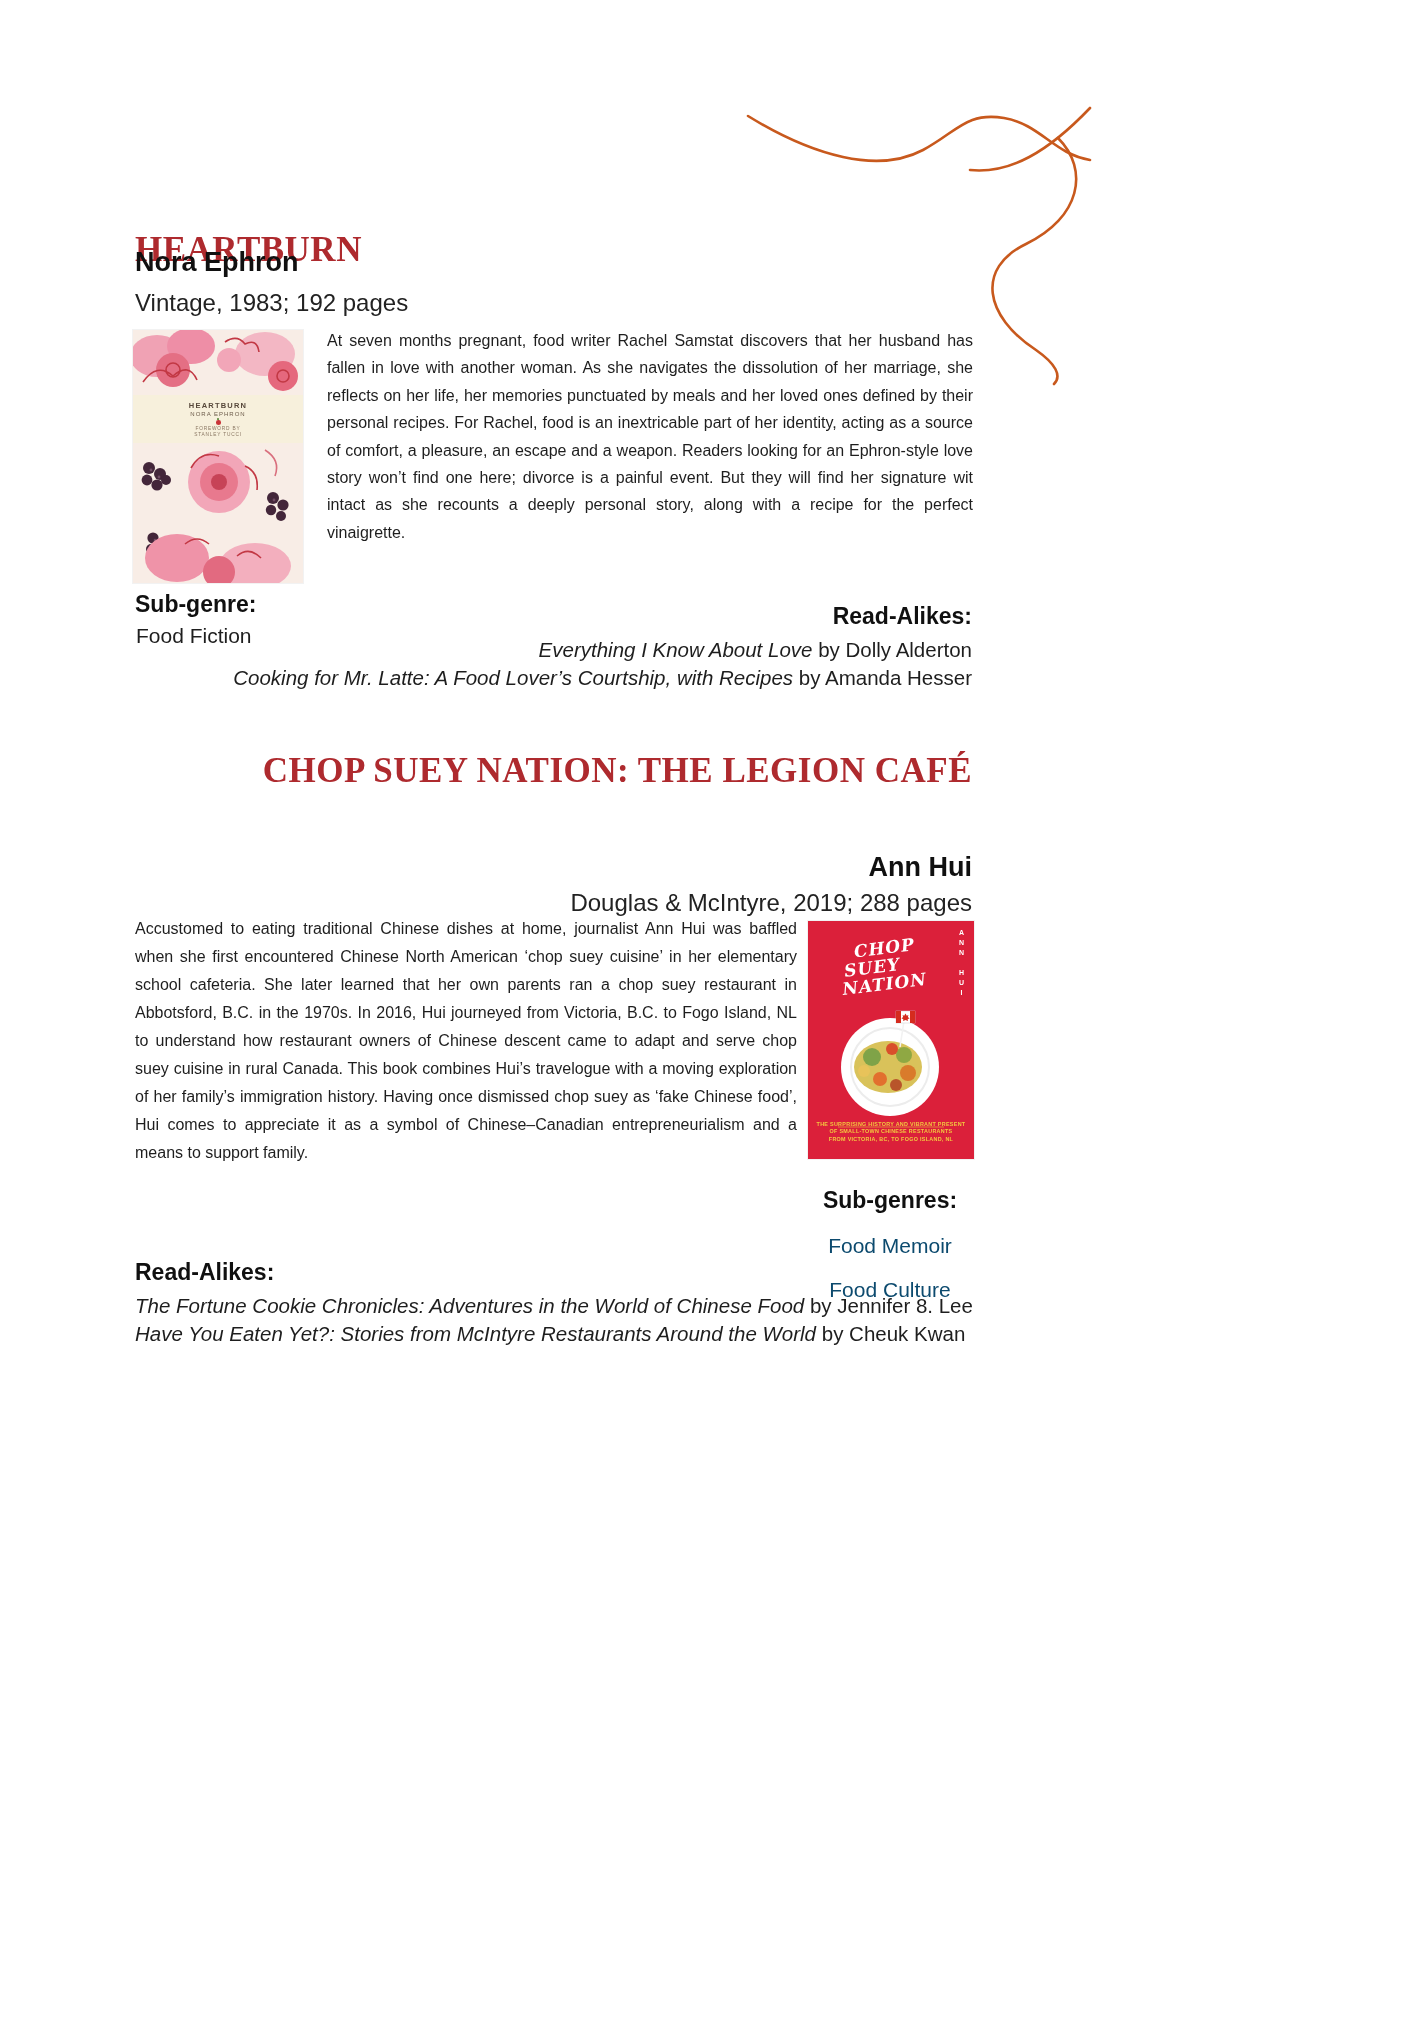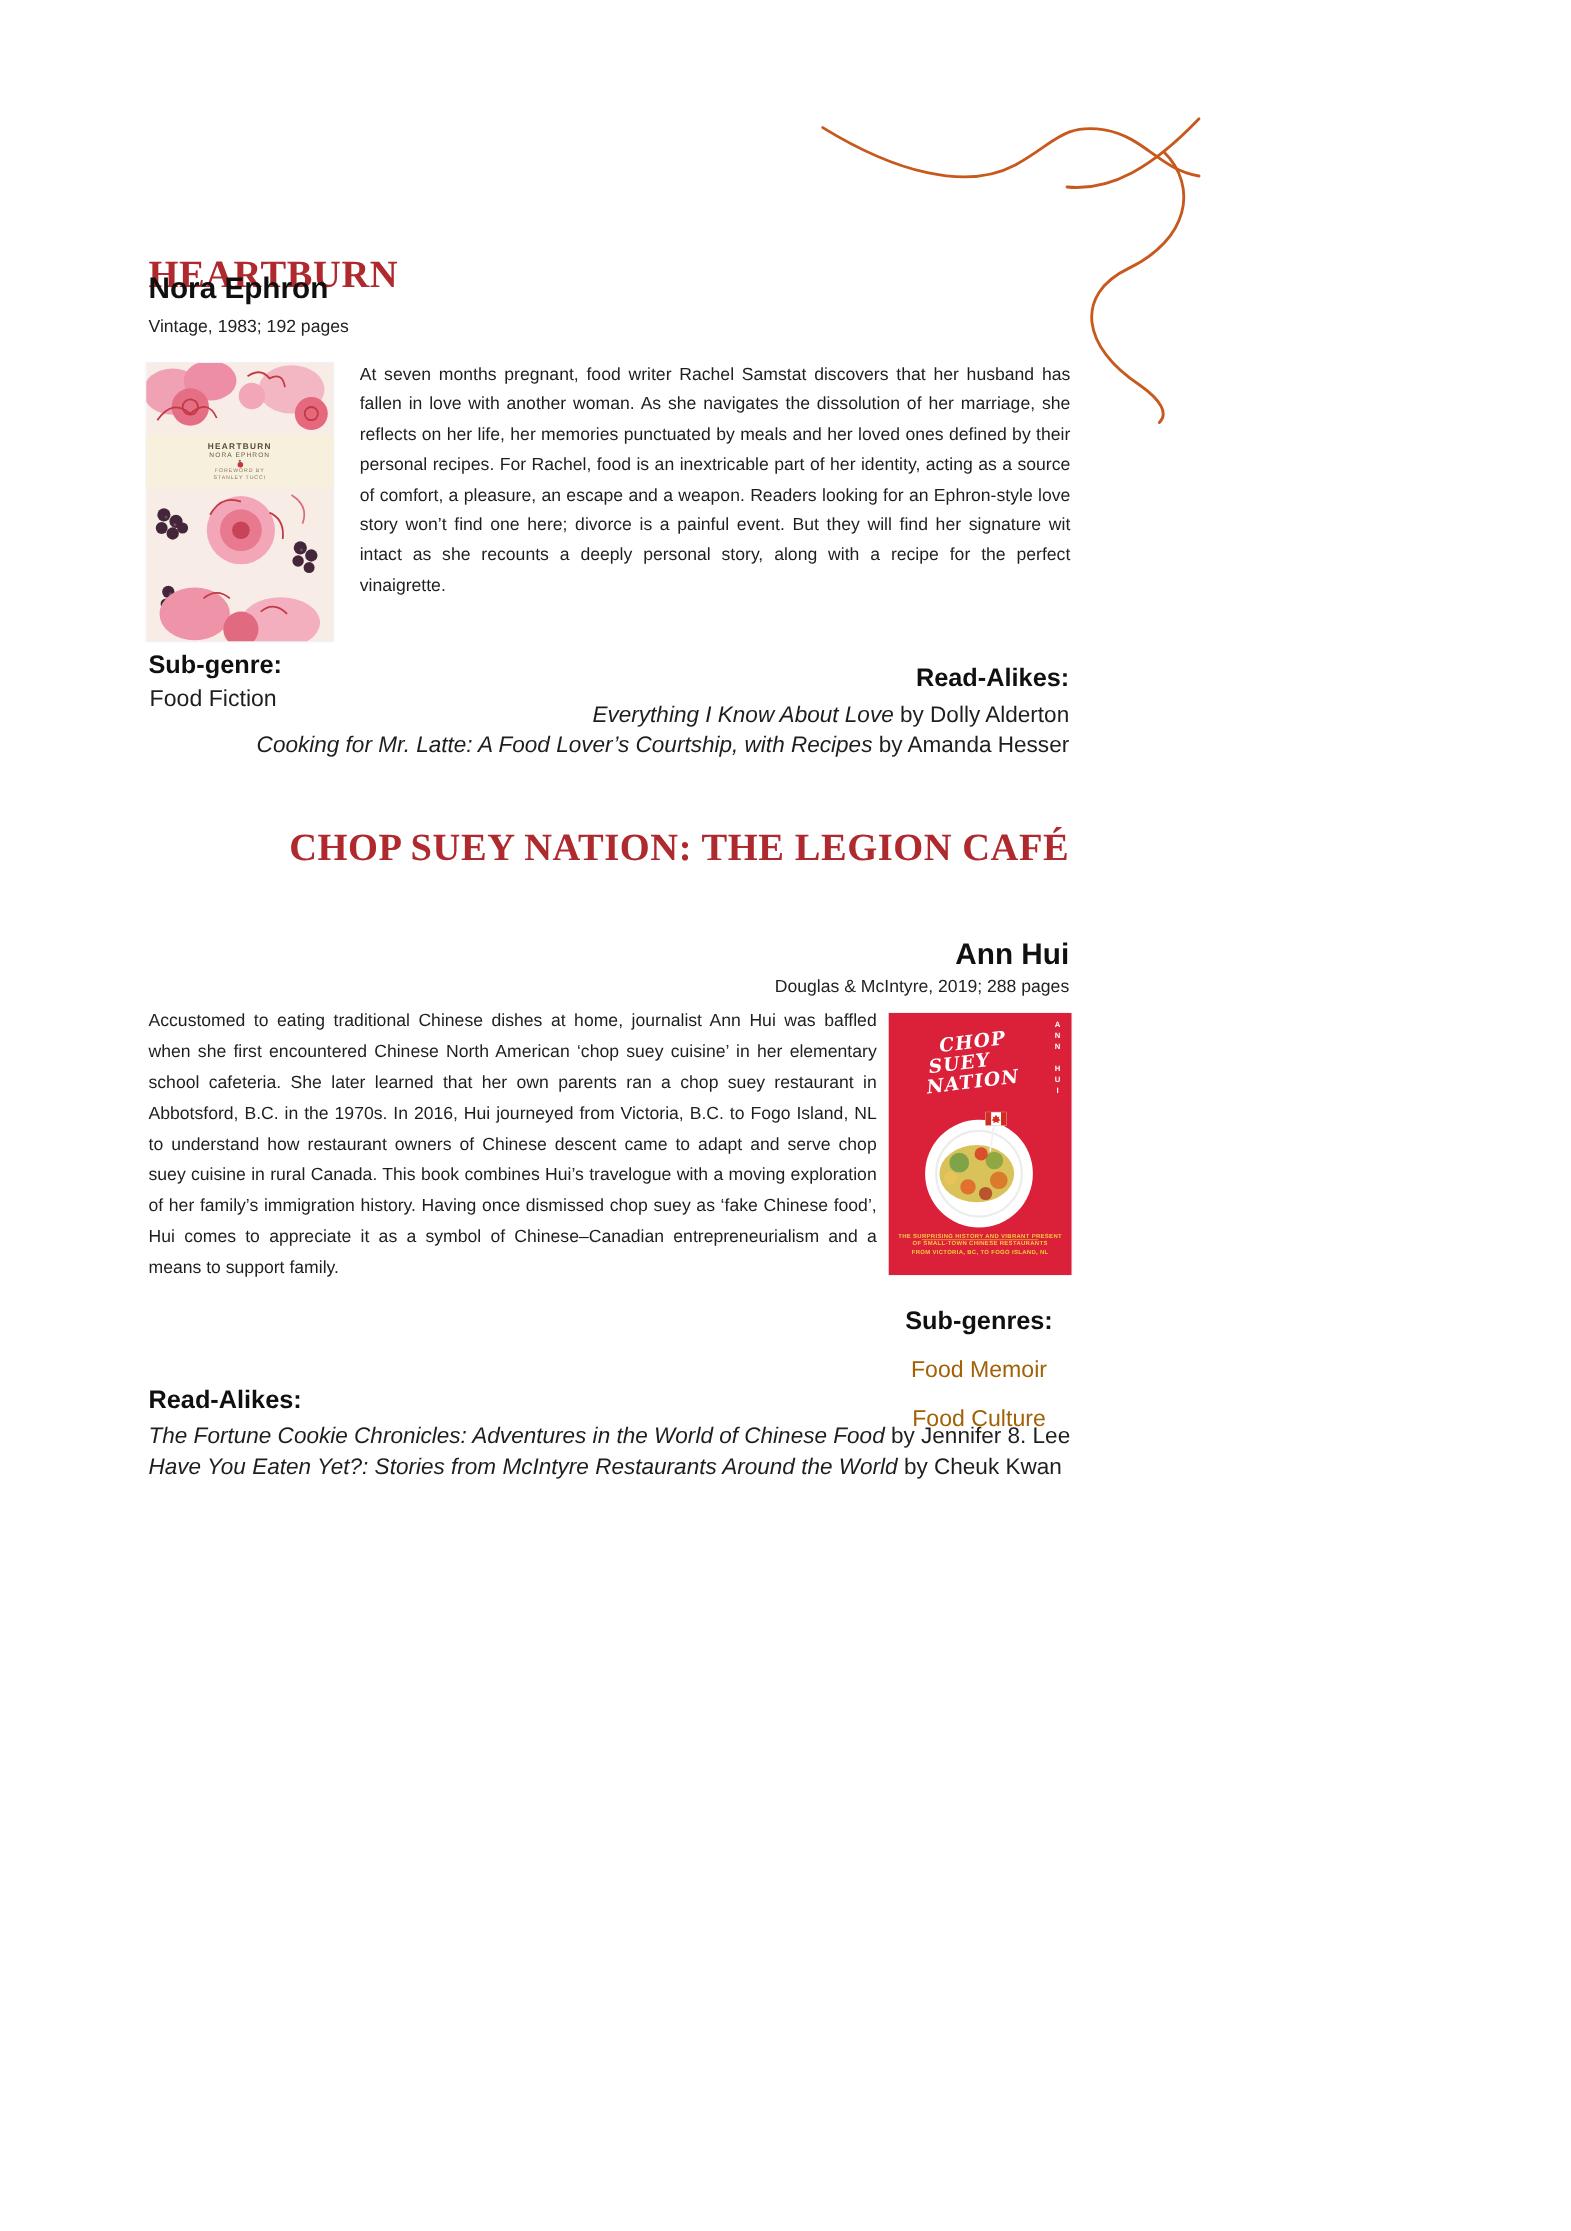--- a/index.html
+++ b/index.html
@@ -17,21 +17,21 @@
   .book-title{
     position:absolute;
     font-family:"Liberation Serif","DejaVu Serif",serif;
     font-weight:700;
     color:#AE2A2E;
     letter-spacing:0.5px;
     font-size:35px;
     line-height:40px;
   }
   .author{position:absolute;font-weight:700;font-size:27px;color:#101010;}
-  .publine{position:absolute;font-size:16px;color:#222;}
+  .publine{position:absolute;font-size:24px;color:#222;}
   .desc{
     position:absolute;
     font-size:16px;
     line-height:27.4px;
     text-align:justify;
     color:#1e1e1e;
     margin:0;
   }
   .label-bold{position:absolute;font-weight:700;font-size:23px;color:#101010;}
   .plain{position:absolute;font-size:21px;color:#1e1e1e;}
@@ -48,21 +48,21 @@
   .b1-ra-label{right:456px;top:603px;}
   .b1-ra-1{right:456px;top:638px;}
   .b1-ra-2{right:456px;top:666px;}
   
   .b2-title{right:456px;top:728px;text-align:left;}
   .b2-author{right:456px;top:852px;}
   .b2-pub{right:456px;top:889px;}
   .b2-desc{left:135px;top:915px;width:662px;line-height:28px;}
   .b2-subcol{position:absolute;left:798px;top:1167px;width:184px;text-align:center;}
   .b2-subcol .sc-label{font-weight:700;font-size:23px;color:#101010;margin-bottom:8px;margin-top:20px;}
-  .b2-subcol .sc-item{font-size:21px;color:#a16207;margin-top:20px;}
+  .b2-subcol .sc-item{font-size:21px;color:#0c4a6e;margin-top:20px;}
   .b2-ra-label{left:135px;top:1259px;}
   .b2-ra-1{left:135px;top:1294px;}
   .b2-ra-2{left:135px;top:1322px;}
   
   .cover{position:absolute;box-shadow:0 0 0 1px rgba(0,0,0,0.05);}
   .cover1{left:133px;top:330px;width:170px;height:253px;}
   .cover1 svg{display:block;}
   .c1-band{
     position:absolute;left:0;top:65px;width:170px;height:48px;
     background:#F7F0DC;

